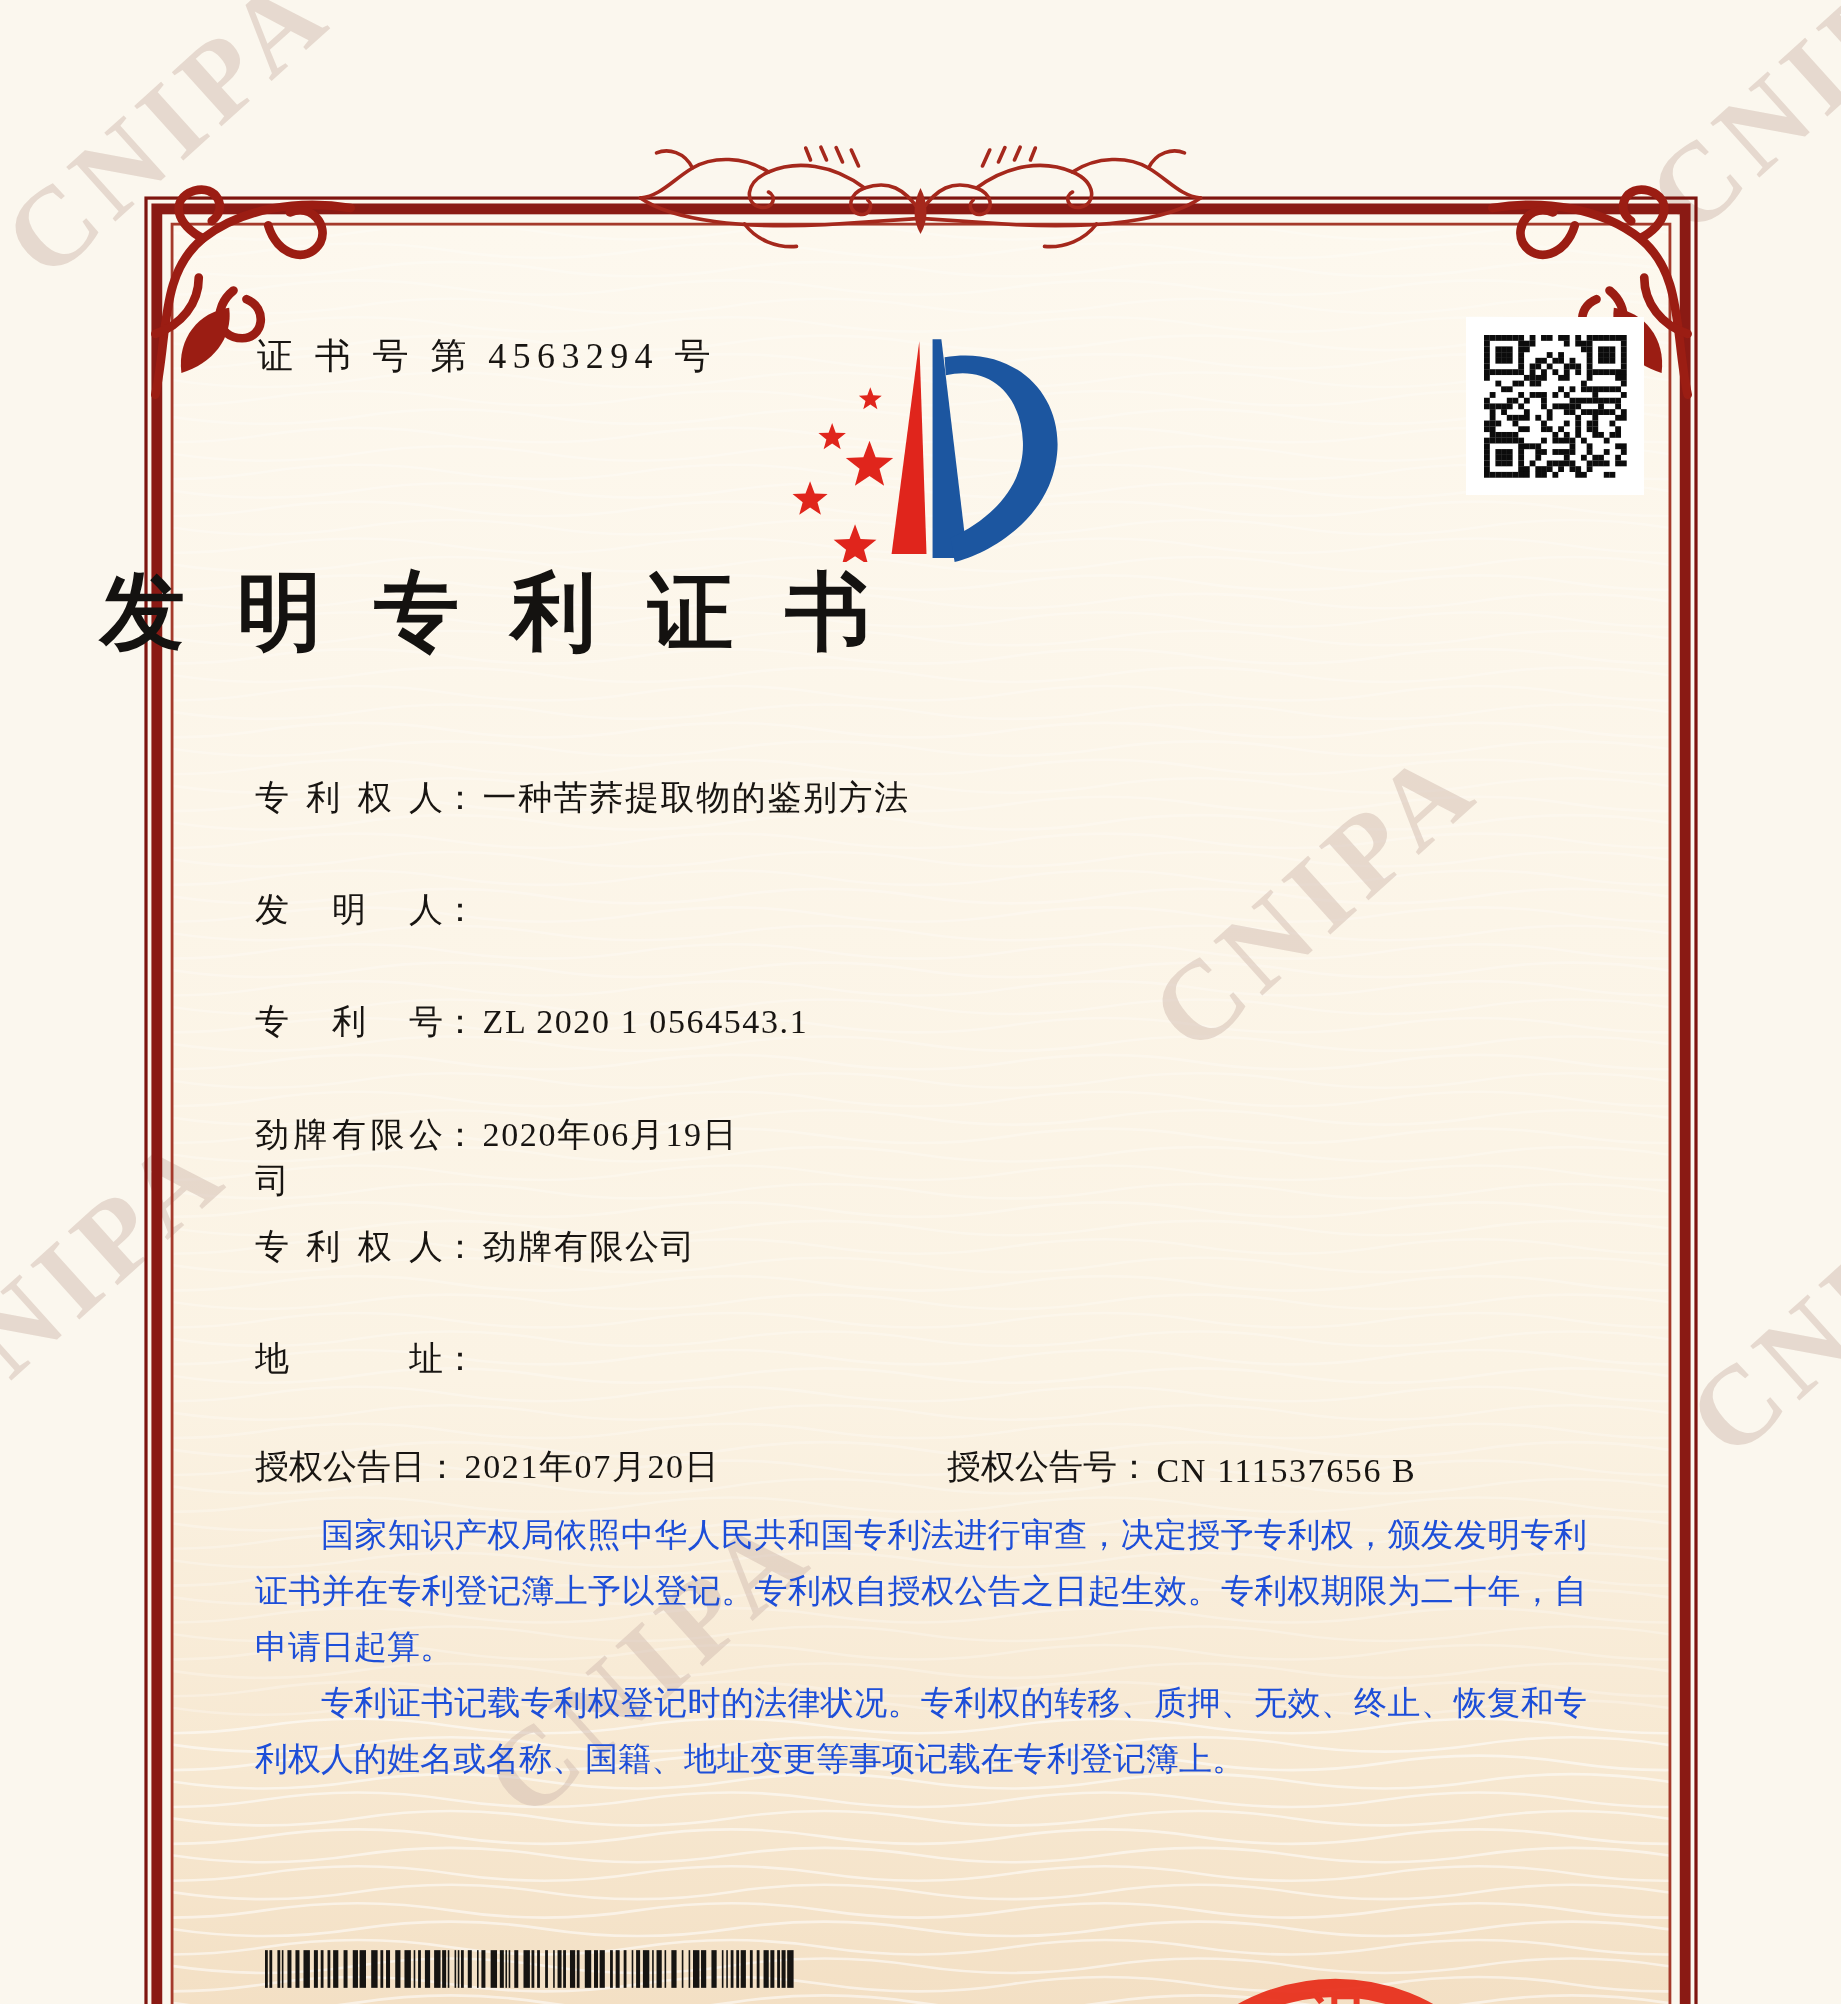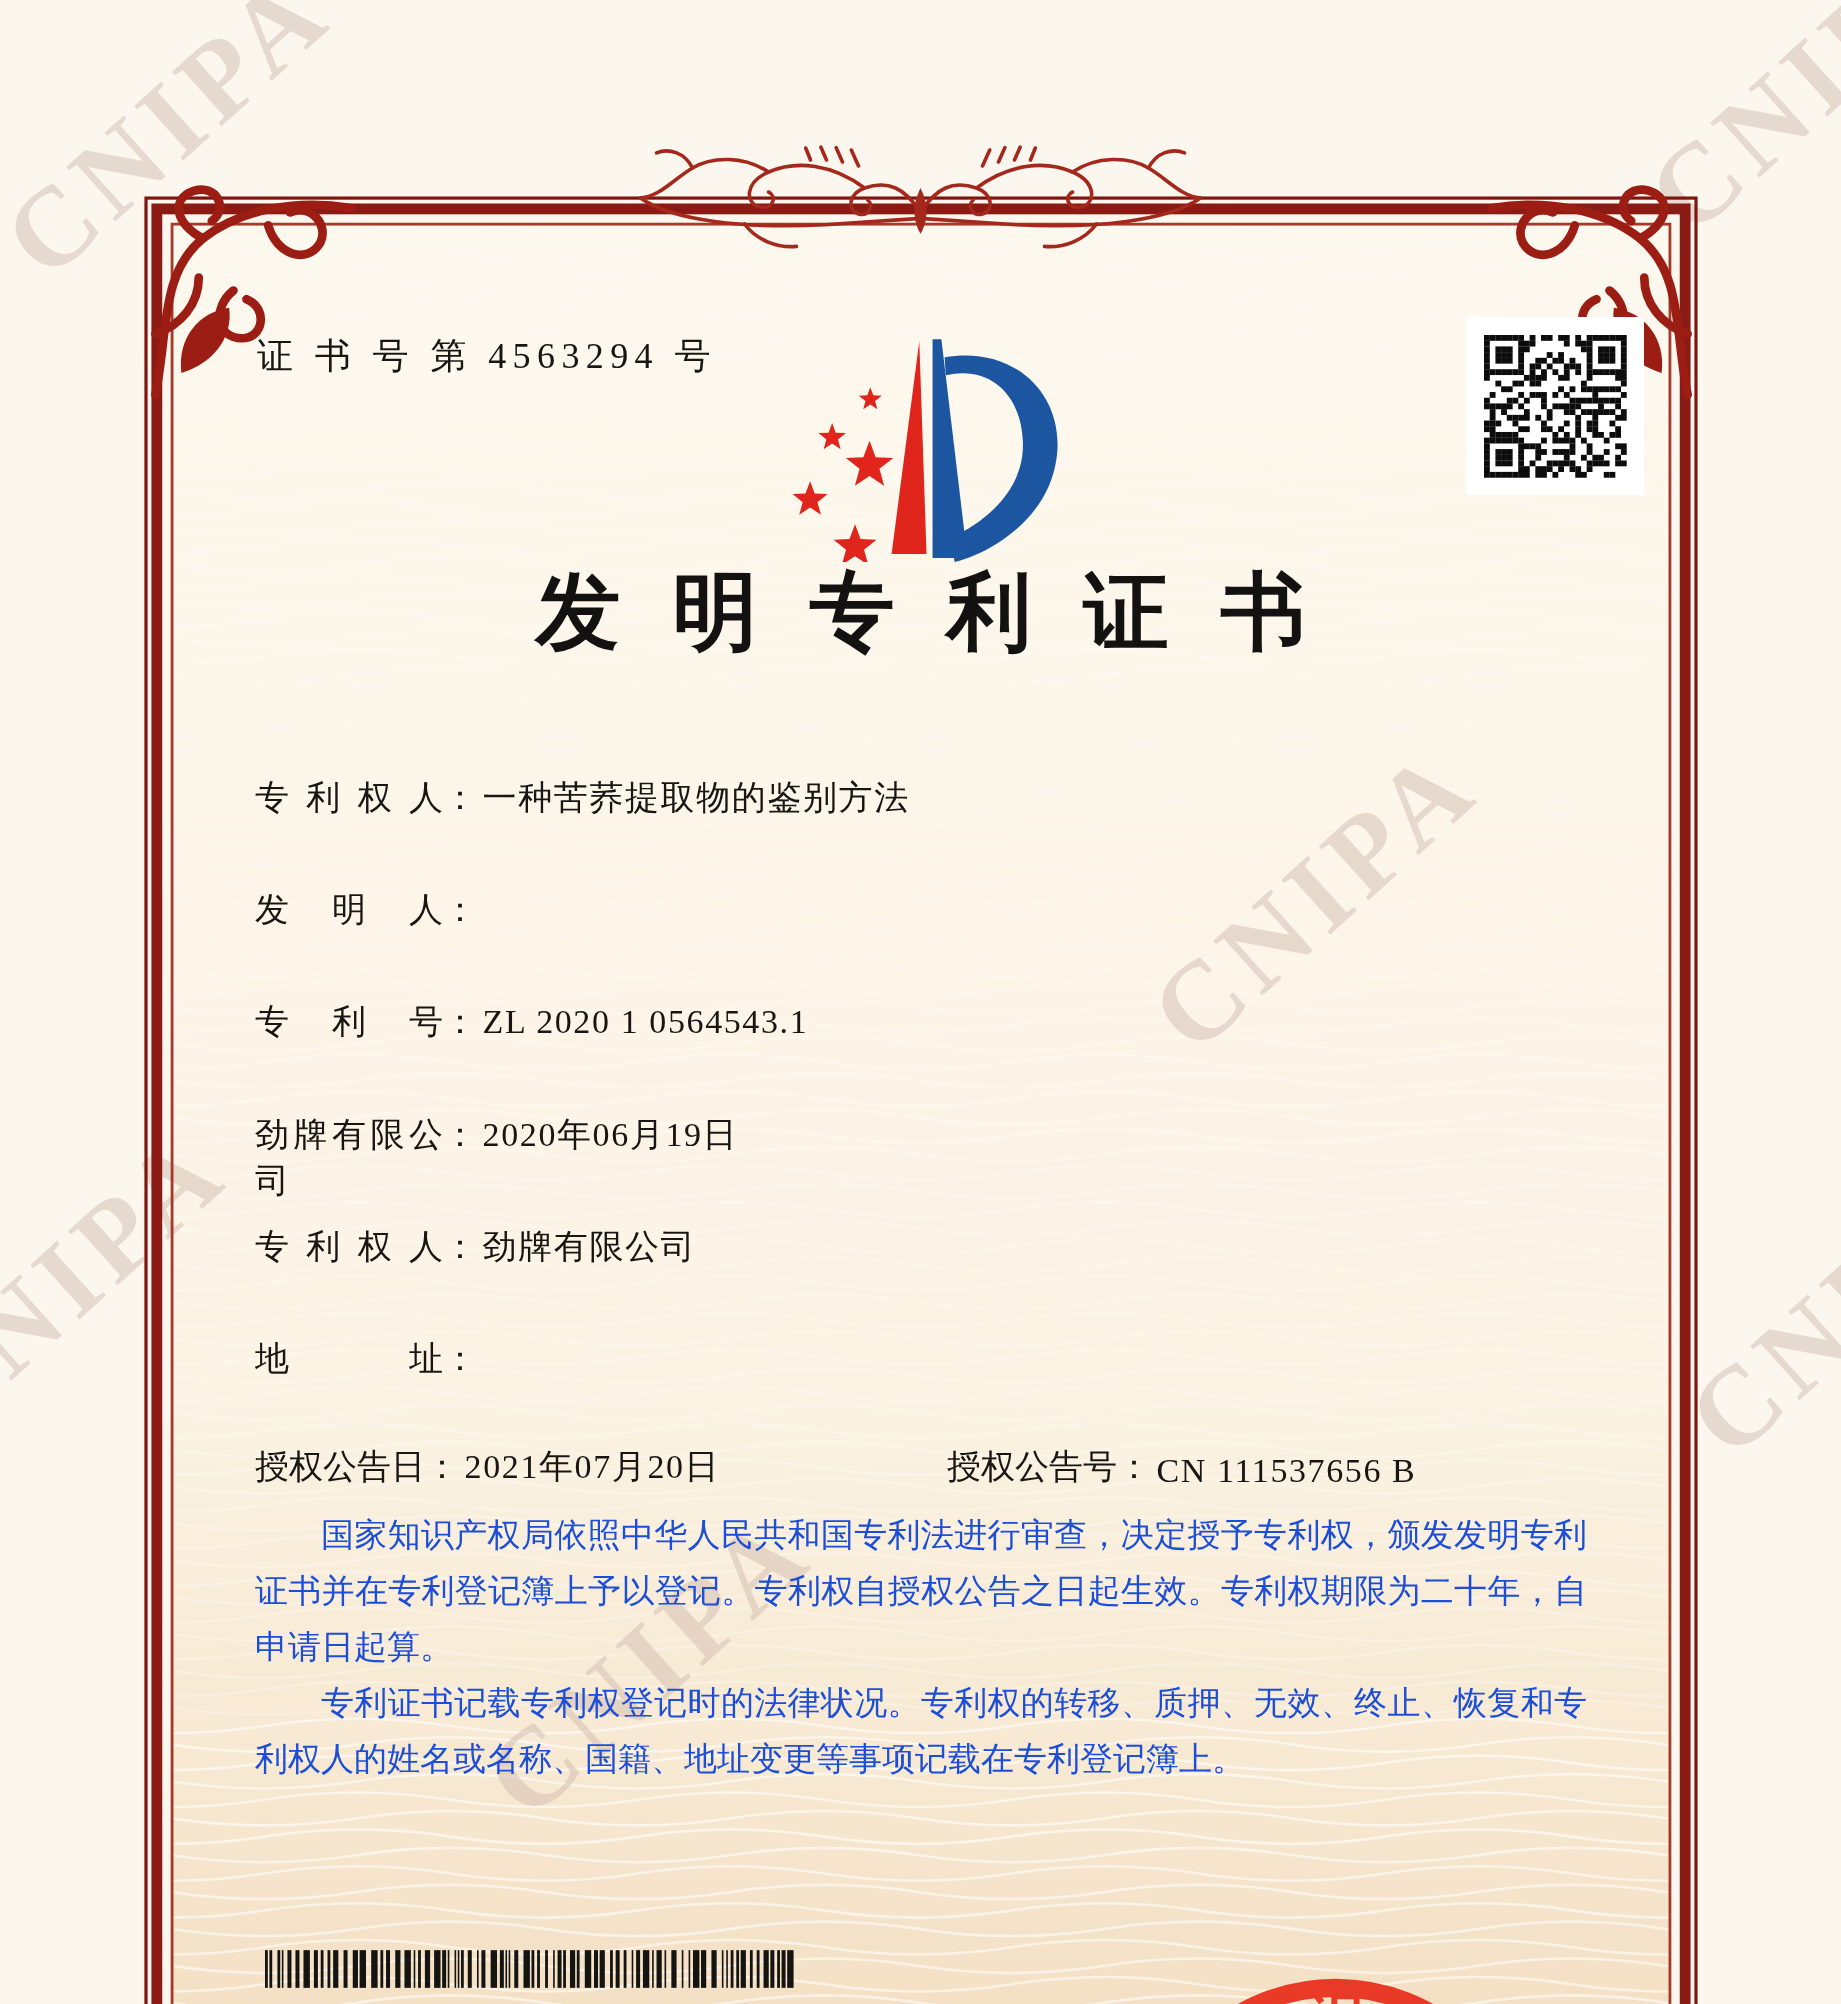--- a/index.html
+++ b/index.html
@@ -11,22 +11,22 @@
   .wm{position:absolute;font-family:"Liberation Serif",serif;font-weight:bold;
     color:rgba(209,188,176,0.50);letter-spacing:8.8px;font-size:112px;transform:rotate(-42deg);
     transform-origin:center;white-space:nowrap;}
   #border-svg,#orn-top,#orn-bottom,.corner{position:absolute;}
   .corner{width:217px;height:217px;}
   .txt{position:absolute;color:#181512;white-space:nowrap;}
   #cert-no{left:257px;top:332px;font-size:36px;letter-spacing:6.4px;}
   #logo{position:absolute;left:754px;top:297px;width:337px;height:265px;}
   #qr{position:absolute;left:1466px;top:317px;width:178px;height:178px;background:#ffffff;}
   #qr svg{position:absolute;left:18px;top:18px;}
-  .title{position:absolute;left:0;right:0;top:555px;text-align:center;font-size:85px;
-    font-weight:bold;letter-spacing:52px;text-indent:52px;color:#141210;}
+  .title{position:absolute;left:0;right:0;top:555px;font-size:85px;
+    font-weight:bold;letter-spacing:52px;text-indent:52px;color:#141210;padding-left:48px;}
   .frow{position:absolute;left:255px;display:flex;align-items:baseline;font-size:34px;color:#181512;}
   .flabel{display:inline-block;width:188px;text-align:justify;text-align-last:justify;}
   .fcolon{display:inline-block;}
   .fvalue{margin-left:5.6px;letter-spacing:1.6px;white-space:nowrap;}
   #grant-row2{position:absolute;left:947px;display:flex;align-items:flex-end;font-size:34px;color:#181512;}
   #body-text{position:absolute;left:255px;top:1507px;width:1332px;font-size:33px;line-height:56px;
     text-align:justify;color:#1d4ed8;}
   #body-text p{margin:0;text-indent:2em;}
   #barcode{position:absolute;left:265px;top:1950px;}
   #signature{position:absolute;left:441px;top:1985px;}

